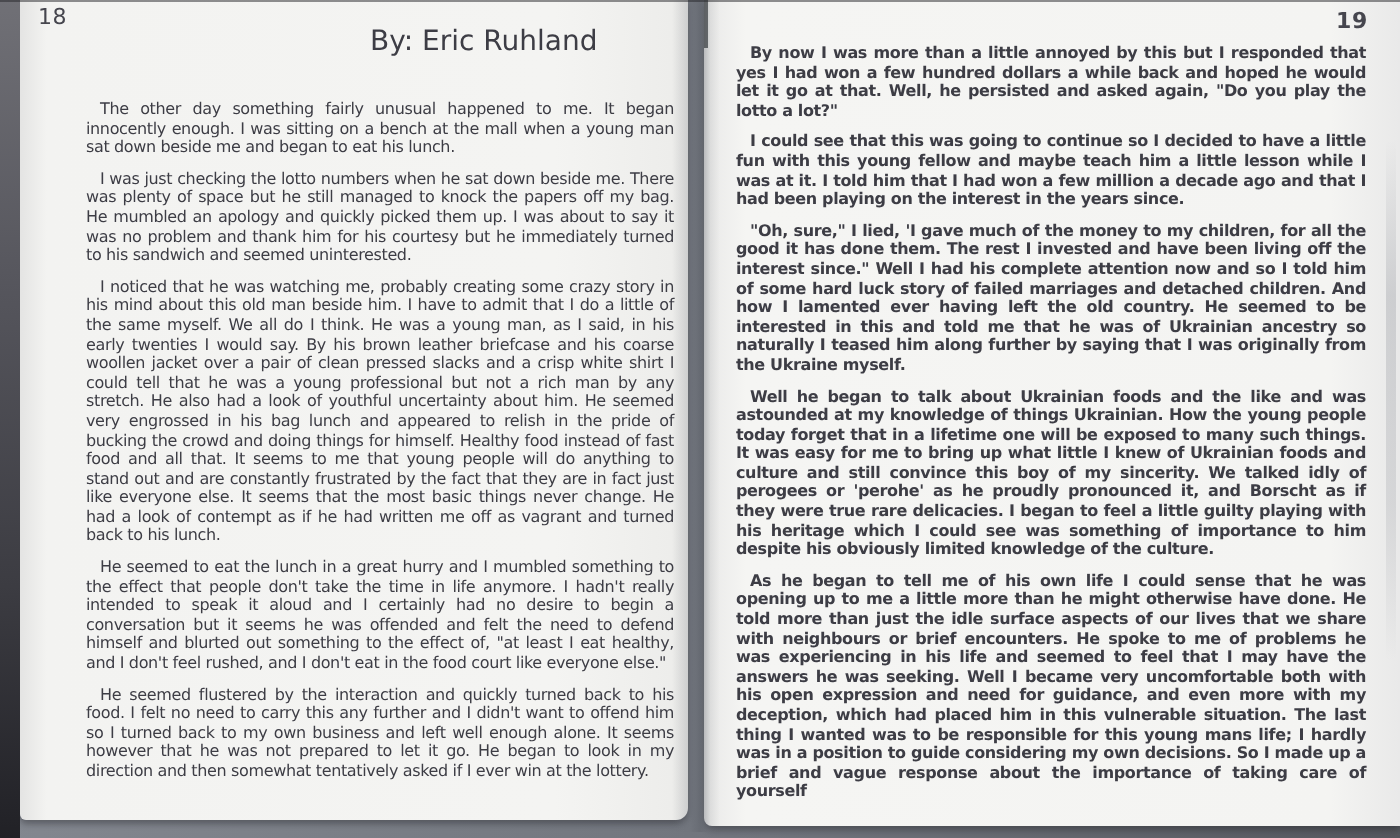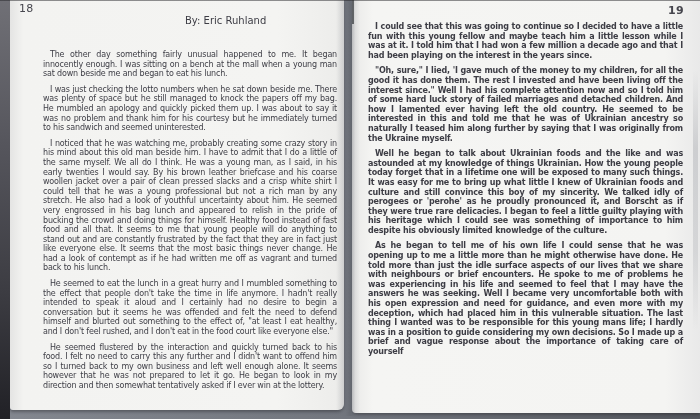--- a/index.html
+++ b/index.html
@@ -41,21 +41,21 @@
   .page-num { position:absolute; font-size:11px; color:#46464e; letter-spacing:.3px;text-align:right; }
   .page-num.pn-left  { left:9px;  top:2px; }
   .page-num.pn-right { left:316px; top:4px; }
 
   .content { position:absolute; color:#3d3d45; }
   .content-left  { left:33px; right:7px;  top:16px; }
   .content-right { left:16px; right:17px; top:22px; }
 
   .article-header { position:relative; margin-left:136px; margin-bottom:13px; height:21px; }
   .article-title  { font-size:8.5px; line-height:10.5px; text-decoration:underline; white-space:nowrap; }
-  .article-byline { font-size:10px; line-height:10.5px; margin-left:6px; white-space:nowrap; }
+  .article-byline { font-size:14px; line-height:10.5px; margin-left:6px; white-space:nowrap; }
   .title-mark { position:absolute; left:212px; top:1px; font-size:8px; color:#55555d; }
 
   .content p {
     margin:0 0 6px 0; font-size:8px; line-height:9.6px;
     letter-spacing:-0.18px; text-align:justify; text-indent:7px;
   }
   .edge-smudge { 
     position:absolute; right:2px; top:70px; width:5px; height:260px; z-index:3;
     background:linear-gradient(180deg,rgba(150,153,160,0),rgba(150,153,160,.35) 30%,rgba(150,153,160,.25) 70%,rgba(150,153,160,0));
     border-radius:3px;
@@ -82,20 +82,21 @@
       <p>He seemed flustered by the interaction and quickly turned back to his food.  I felt no need to carry this any further and I didn't want to offend him so I turned back to my own business and left well enough alone.  It seems however that he was not prepared to let it go.  He began to look in my direction and then somewhat tentatively asked if I ever win at the lottery.</p>
     </div>
   </div>
 
   <div class="seam"></div>
 
   <div class="page page-right">
     <div class="edge-smudge"></div>
     <div class="page-num pn-right">19</div>
     <div class="content content-right">
+      <p>By now I was more than a little annoyed by this but I responded that yes I had won a few hundred dollars a while back and hoped he would let it go at that.  Well, he persisted and asked again, "Do you play the lotto a lot?"</p>
       <p>I could see that this was going to continue so I decided to have a little fun with this young fellow and maybe teach him a little lesson while I was at it.  I told him that I had won a few million a decade ago and that I had been playing on the interest in the years since.</p>
       <p>"Oh, sure," I lied, 'I gave much of the money to my children, for all the good it has done them.  The rest I invested and have been living off the interest since."  Well I had his complete attention now and so I told him of some hard luck story of failed marriages and detached children.  And how I lamented ever having left the old country.  He seemed to be interested in this and told me that he was of Ukrainian ancestry so naturally I teased him along further by saying that I was originally from the Ukraine myself.</p>
       <p>Well he began to talk about Ukrainian foods and the like and was astounded at my knowledge of things Ukrainian.  How the young people today forget that in a lifetime one will be exposed to many such things.  It was easy for me to bring up what little I knew of Ukrainian foods and culture and still convince this boy of my sincerity.  We talked idly of perogees or 'perohe' as he proudly pronounced it, and Borscht as if they were true rare delicacies.  I began to feel a little guilty playing with his heritage which I could see was something of importance to him despite his obviously limited knowledge of the culture.</p>
       <p>As he began to tell me of his own life I could sense that he was opening up to me a little more than he might otherwise have done.  He told more than just the idle surface aspects of our lives that we share with neighbours or brief encounters.  He spoke to me of problems he was experiencing in his life and seemed to feel that I may have the answers he was seeking.  Well I became very uncomfortable both with his open expression and need for guidance, and even more with my deception, which had placed him in this vulnerable situation.  The last thing I wanted was to be responsible for this young mans life;  I hardly was in a position to guide considering my own decisions.  So I made up a brief and vague response about the importance of taking care of yourself</p>
     </div>
   </div>
 
 </div>
 
 </body></html>

